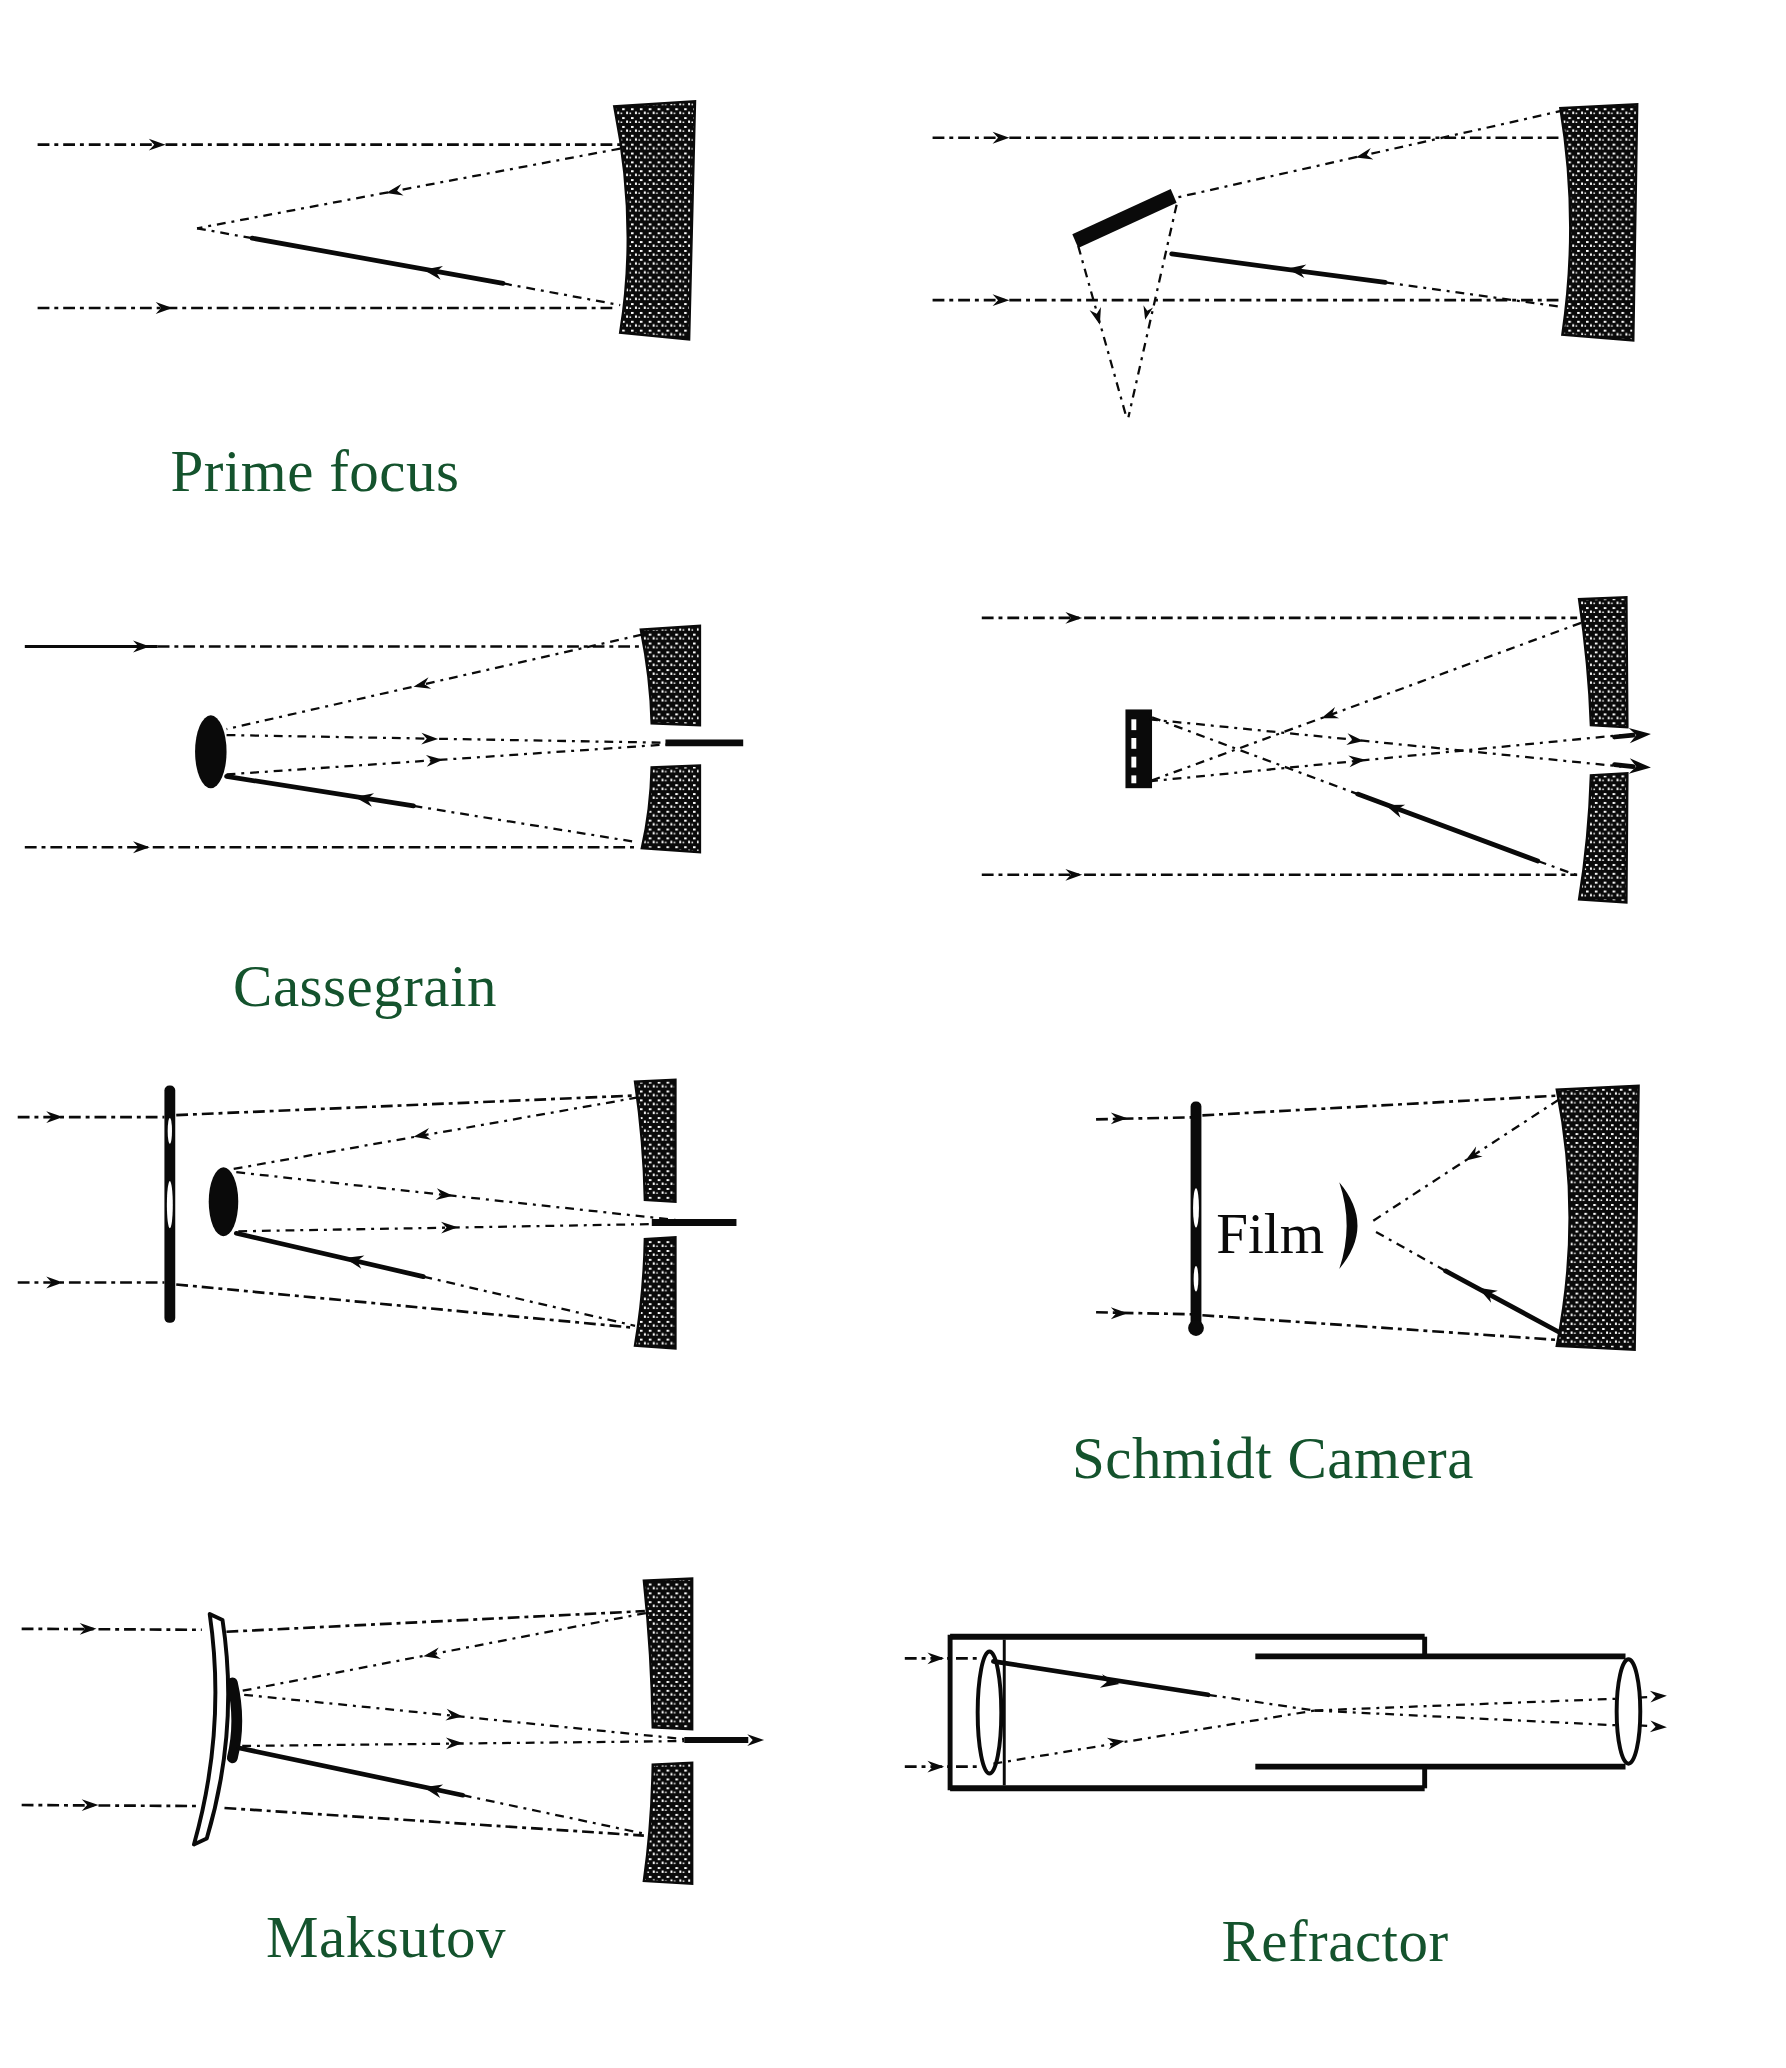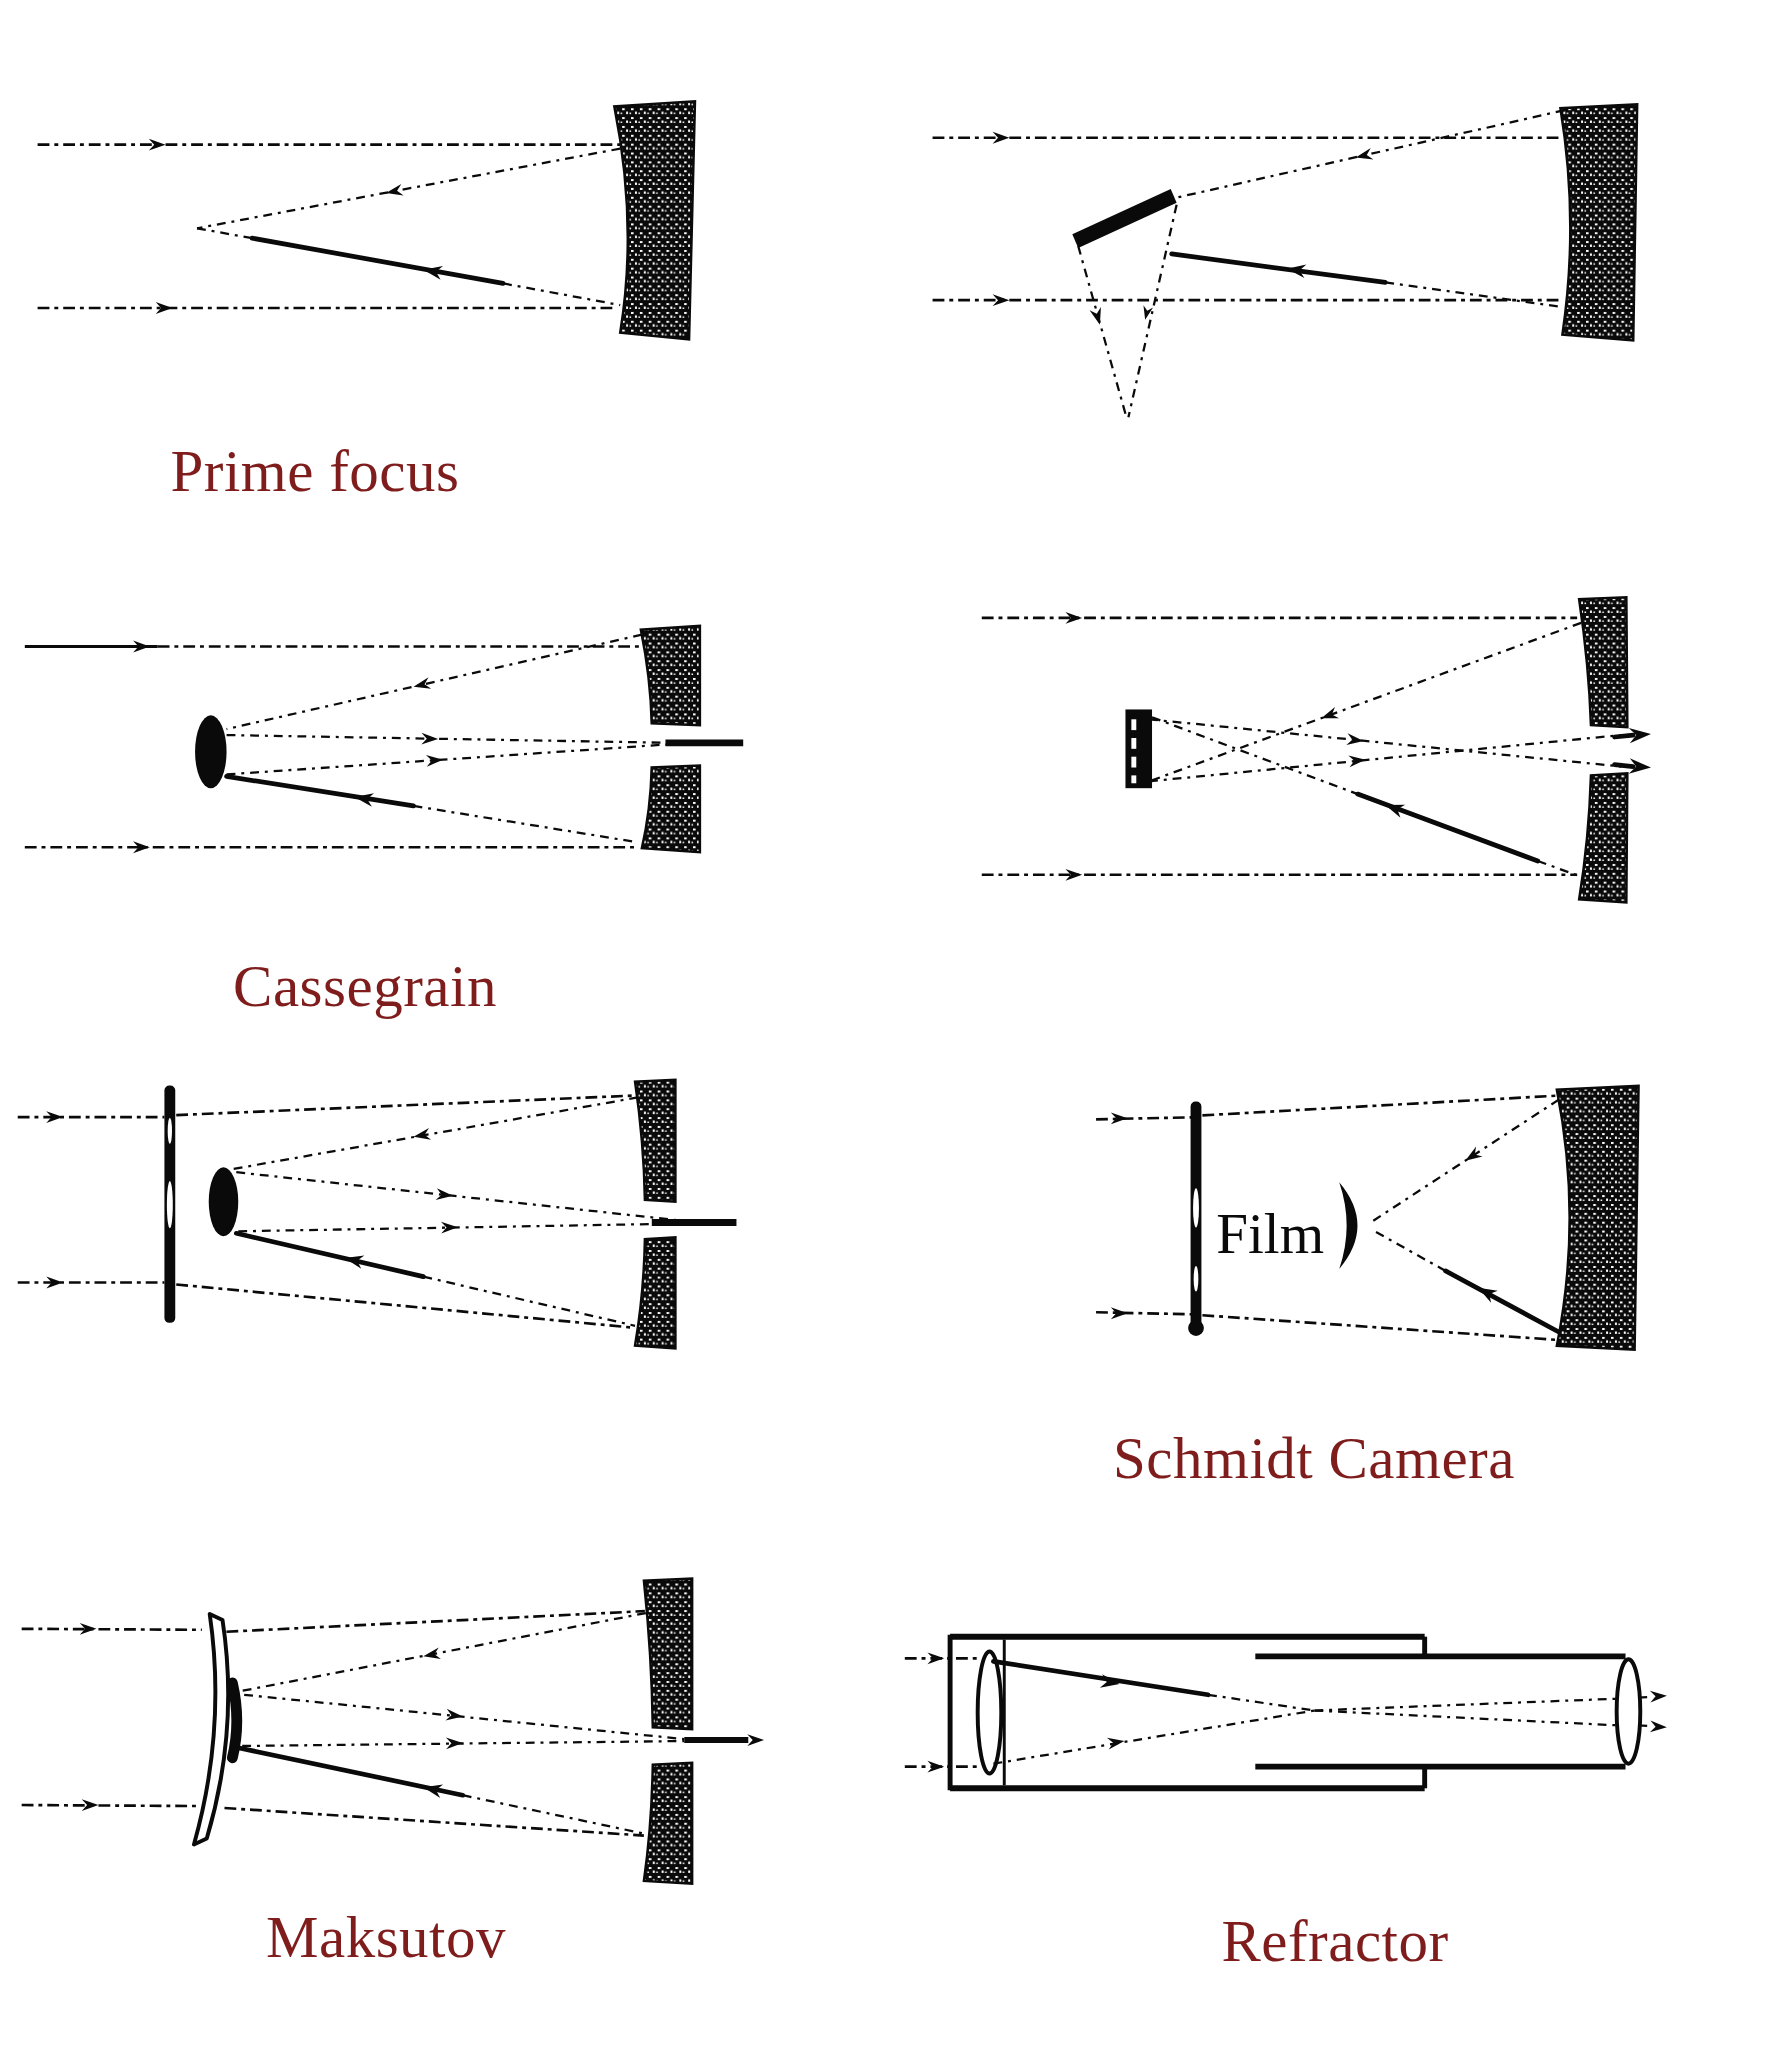--- a/index.html
+++ b/index.html
@@ -1,21 +1,21 @@
 <!DOCTYPE html>
 <html><head>
 <meta charset="utf-8">
 <style>
   html,body{margin:0;padding:0;background:#fff;}
   .page{position:relative;width:1787px;height:2069px;background:#fff;overflow:hidden;
         font-family:"Liberation Serif", serif;}
   .panel{position:absolute;}
   .panel svg{display:block;}
   .caption{position:absolute;transform:translateX(-50%);white-space:nowrap;
-           font:59px/1.05 "Liberation Serif", serif;color:#7f1d1d;letter-spacing:0.5px;}
+           font:59px/1.05 "Liberation Serif", serif;color:#14532d;letter-spacing:0.5px;}
   .ray{fill:none;stroke:#0a0a0a;stroke-width:2.7;stroke-dasharray:12 5 4 5;}
   .fine{fill:none;stroke:#0a0a0a;stroke-width:2.3;stroke-dasharray:9 6 3 6;}
   .solid{fill:none;stroke:#0a0a0a;stroke-width:3;}
   .heavy{fill:none;stroke:#0a0a0a;stroke-width:4.8;stroke-linecap:round;}
   .bar{fill:none;stroke:#0a0a0a;stroke-width:7;}
   .bar2{fill:none;stroke:#0a0a0a;stroke-width:6;}
   .ah{fill:#0a0a0a;stroke:none;}
   .optic{fill:#fff;stroke:#0a0a0a;stroke-width:4;stroke-linejoin:round;}
   .mirror{stroke:#0a0a0a;stroke-width:2.5;}
   .filmtext{font:58px "Liberation Serif", serif;fill:#0a0a0a;}
@@ -409,18 +409,18 @@
         <path class="fine" d="M757,163 L772,162"></path>
         <path class="fine" d="M757,191 L772,192"></path>
         <polygon class="ah" points="0,0 -17,6 -11.5,0 -17,-6" transform="translate(786,161) rotate(-3)"></polygon>
         <polygon class="ah" points="0,0 -17,6 -11.5,0 -17,-6" transform="translate(786,193) rotate(3)"></polygon>
       </g>
     </svg>
   </figure>
 
   <div class="caption" style="left:315px;top:441px">Prime focus</div>
   <div class="caption" style="left:365px;top:956px">Cassegrain</div>
-  <div class="caption" style="left:1314px;top:1428px">Schmidt Camera</div>
+  <div class="caption" style="left:1273px;top:1428px">Schmidt Camera</div>
   <div class="caption" style="left:386px;top:1907px">Maksutov</div>
   <div class="caption" style="left:1335px;top:1911px">Refractor</div>
 
 </div>
 
 
 </body></html>

